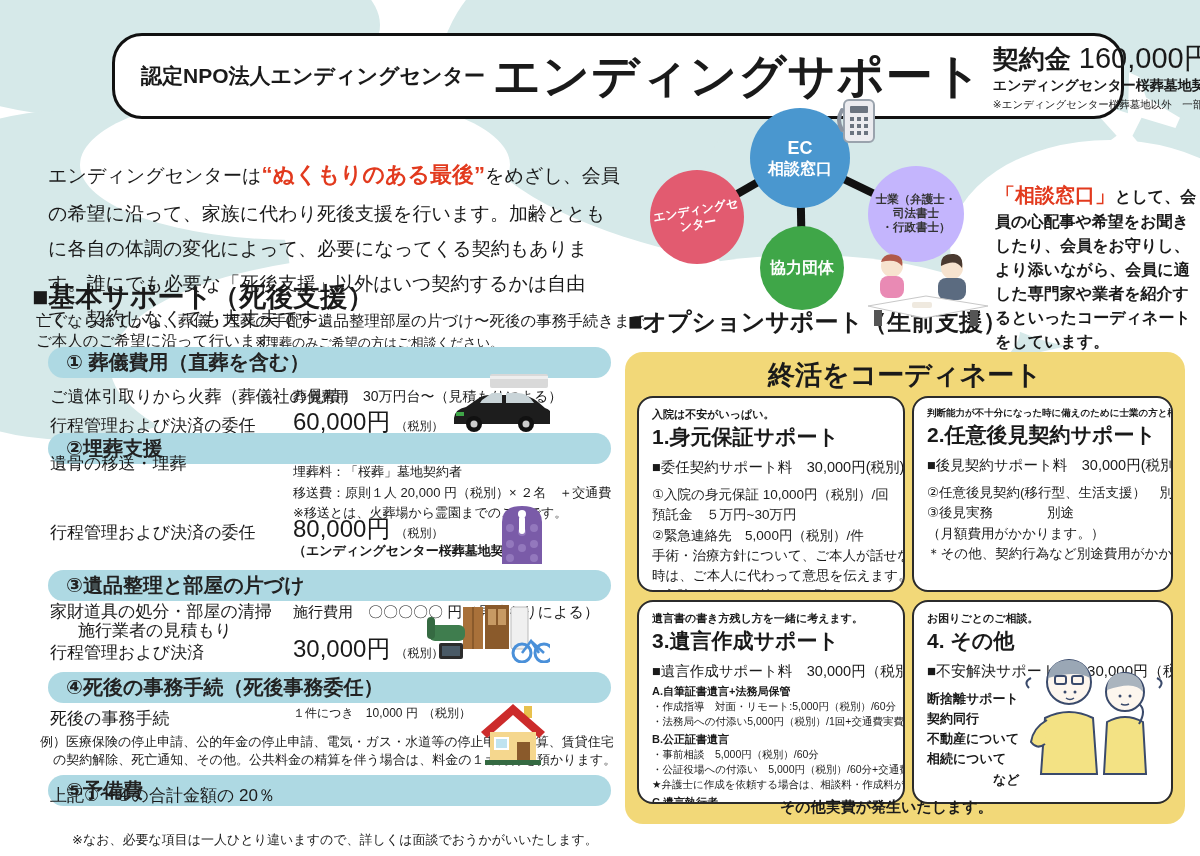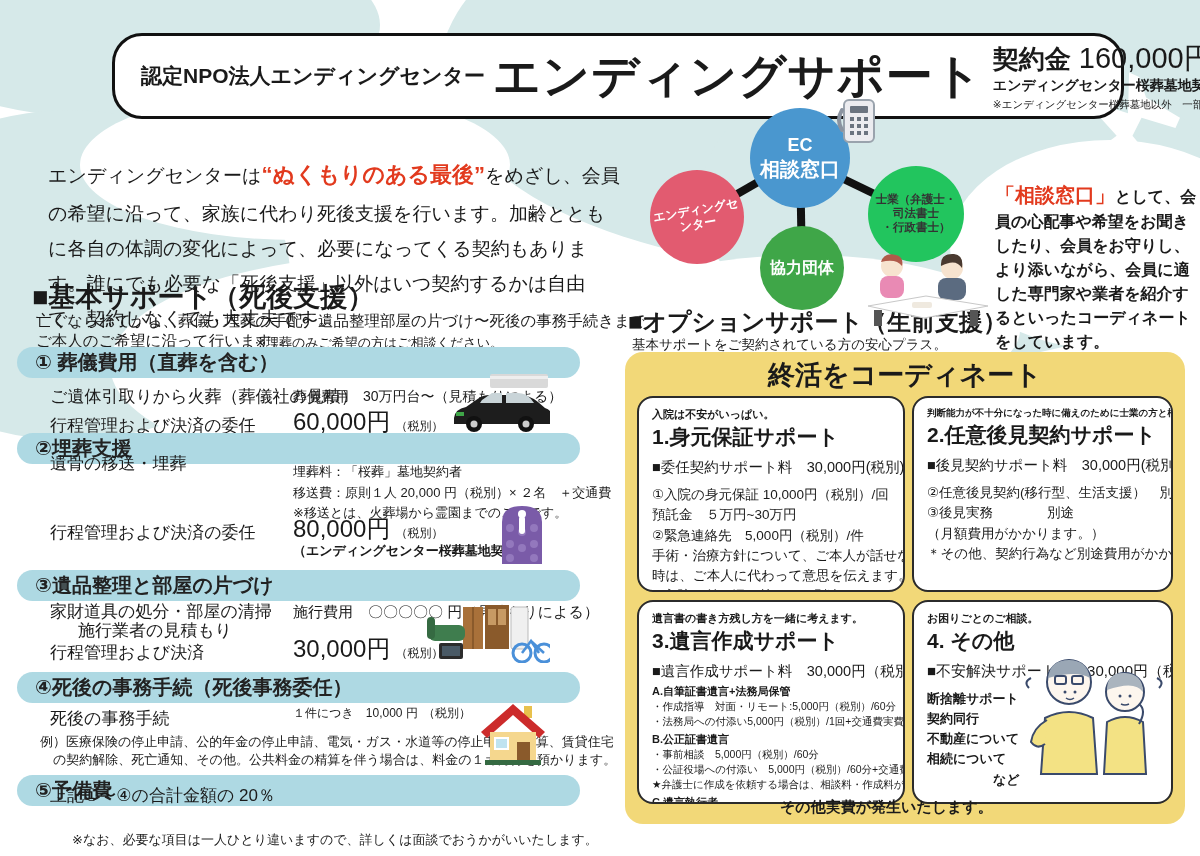--- a/index.html
+++ b/index.html
@@ -18,21 +18,21 @@
   .fee-label{font-size:26px;font-weight:bold;}
   .fee-value{font-size:29px;margin-left:8px;}
   .fee-target{font-size:14px;font-weight:bold;margin-top:2px;white-space:nowrap;}
   .fee-note{font-size:10.5px;margin-top:5px;white-space:nowrap;color:#222;}
   
   .intro{position:absolute;left:48px;top:136px;width:572px;font-size:19px;line-height:1.85;z-index:4;}
   .red{color:#e23a1e;}
   .intro .red{font-weight:bold;font-size:22px;}
   .sec-head{position:absolute;left:32px;font-size:27px;font-weight:bold;z-index:4;white-space:nowrap;}
   .desc{position:absolute;font-size:15.5px;z-index:4;white-space:nowrap;}
-  .bar{position:absolute;left:17px;width:563px;height:31px;background:#aed9e3;border-radius:16px;
+  .bar{position:absolute;left:48px;width:563px;height:31px;background:#aed9e3;border-radius:16px;
     display:flex;align-items:center;padding-left:18px;font-size:20px;font-weight:600;color:#222;
     box-sizing:border-box;z-index:4;white-space:nowrap;}
   .lbl{position:absolute;left:50px;font-size:17px;z-index:4;white-space:nowrap;}
   .rsm{position:absolute;left:293px;font-size:14px;z-index:4;white-space:nowrap;}
   .note13{position:absolute;font-size:13px;z-index:4;white-space:nowrap;}
   .price-line{position:absolute;left:293px;display:flex;align-items:baseline;z-index:4;white-space:nowrap;}
   .price{font-size:24px;}
   .ptax{font-size:12px;margin-left:5px;}
   .pbold{position:absolute;left:293px;font-size:13px;font-weight:bold;z-index:4;white-space:nowrap;}
   .icon-abs{position:absolute;z-index:4;}
@@ -196,29 +196,29 @@
   <div class="lbl" style="top:784px;">上記①〜④の合計金額の 20％</div>
   <div class="note13" style="left:72px;top:831px;">※なお、必要な項目は一人ひとり違いますので、詳しくは面談でおうかがいいたします。</div>
 
   <svg class="abs" style="left:620px;top:100px;z-index:5;" width="400" height="240" viewBox="0 0 400 240">
     <line x1="77" y1="117" x2="180" y2="58" stroke="#111" stroke-width="8"></line>
     <line x1="180" y1="58" x2="182" y2="168" stroke="#111" stroke-width="8"></line>
     <line x1="180" y1="58" x2="296" y2="114" stroke="#111" stroke-width="8"></line>
   </svg>
   <div class="circle" style="left:750px;top:108px;width:100px;height:100px;background:#4a97cf;color:#fff;">
     <div style="font-size:18px;font-weight:bold;">EC</div>
-    <div style="font-size:20px;font-weight:bold;">相談窓口</div>
+    <div style="font-size:16px;font-weight:bold;">相談窓口</div>
   </div>
   <div class="circle" style="left:650px;top:170px;width:94px;height:94px;background:#e25b70;color:#fff;">
     <div style="font-size:12px;font-weight:bold;transform:rotate(-10deg);width:90px;">エンディングセンター</div>
   </div>
   <div class="circle" style="left:760px;top:226px;width:84px;height:84px;background:#3fa648;color:#fff;">
     <div style="font-size:16px;font-weight:bold;">協力団体</div>
   </div>
-  <div class="circle" style="left:868px;top:166px;width:96px;height:96px;background:#22c55e;color:#333;">
+  <div class="circle" style="left:868px;top:166px;width:96px;height:96px;background:#c4b5fd;color:#333;">
     <div style="font-size:11.5px;font-weight:bold;">士業（弁護士・</div>
     <div style="font-size:11.5px;font-weight:bold;">司法書士</div>
     <div style="font-size:11.5px;font-weight:bold;">・行政書士）</div>
   </div>
   <svg class="abs" style="left:832px;top:96px;z-index:6;" width="48" height="48" viewBox="0 0 48 48">
     <rect x="12" y="4" width="30" height="42" rx="5" fill="#ececf0" stroke="#9aa3ad" stroke-width="2"></rect>
     <g fill="#6b7480">
       <rect x="18" y="10" width="18" height="7" rx="1"></rect>
       <rect x="18" y="21" width="4" height="4"></rect>
         <rect x="25" y="21" width="4" height="4"></rect>
@@ -241,21 +241,20 @@
     <rect x="78" y="34" width="28" height="22" rx="8" fill="#5b6b80"></rect>
     <path d="M8 62 L66 52 L128 62 L64 74 Z" fill="#ffffff" stroke="#c8c8c8"></path>
     <rect x="52" y="58" width="20" height="6" rx="2" fill="#efe9df"></rect>
     <rect x="14" y="66" width="8" height="16" fill="#555"></rect>
       <rect x="110" y="66" width="8" height="16" fill="#555"></rect>
   </svg>
 
   <div class="consult-note"><span class="red">「相談窓口」</span><span>として、会員の心配事や希望をお聞きしたり、会員をお守りし、より添いながら、会員に適した専門家や業者を紹介するといったコーディネートをしています。</span></div>
 
   <div class="opt-head">■オプションサポート（生前支援）</div>
-  <div class="opt-sub">基本サポートをご契約されている方の安心プラス。</div>
 
   <div class="panel">
     <div class="panel-title">終活をコーディネート</div>
 
     <div class="wbox" style="left:12px;top:44px;width:268px;height:196px;">
       <div class="wb-small">入院は不安がいっぱい。</div>
       <div class="wb-title">1.身元保証サポート</div>
       <div class="wb-fee">■委任契約サポート料　30,000円(税別)</div>
       <div class="wb-lines">
         <div class="wb-line">①入院の身元保証 10,000円（税別）/回</div>

